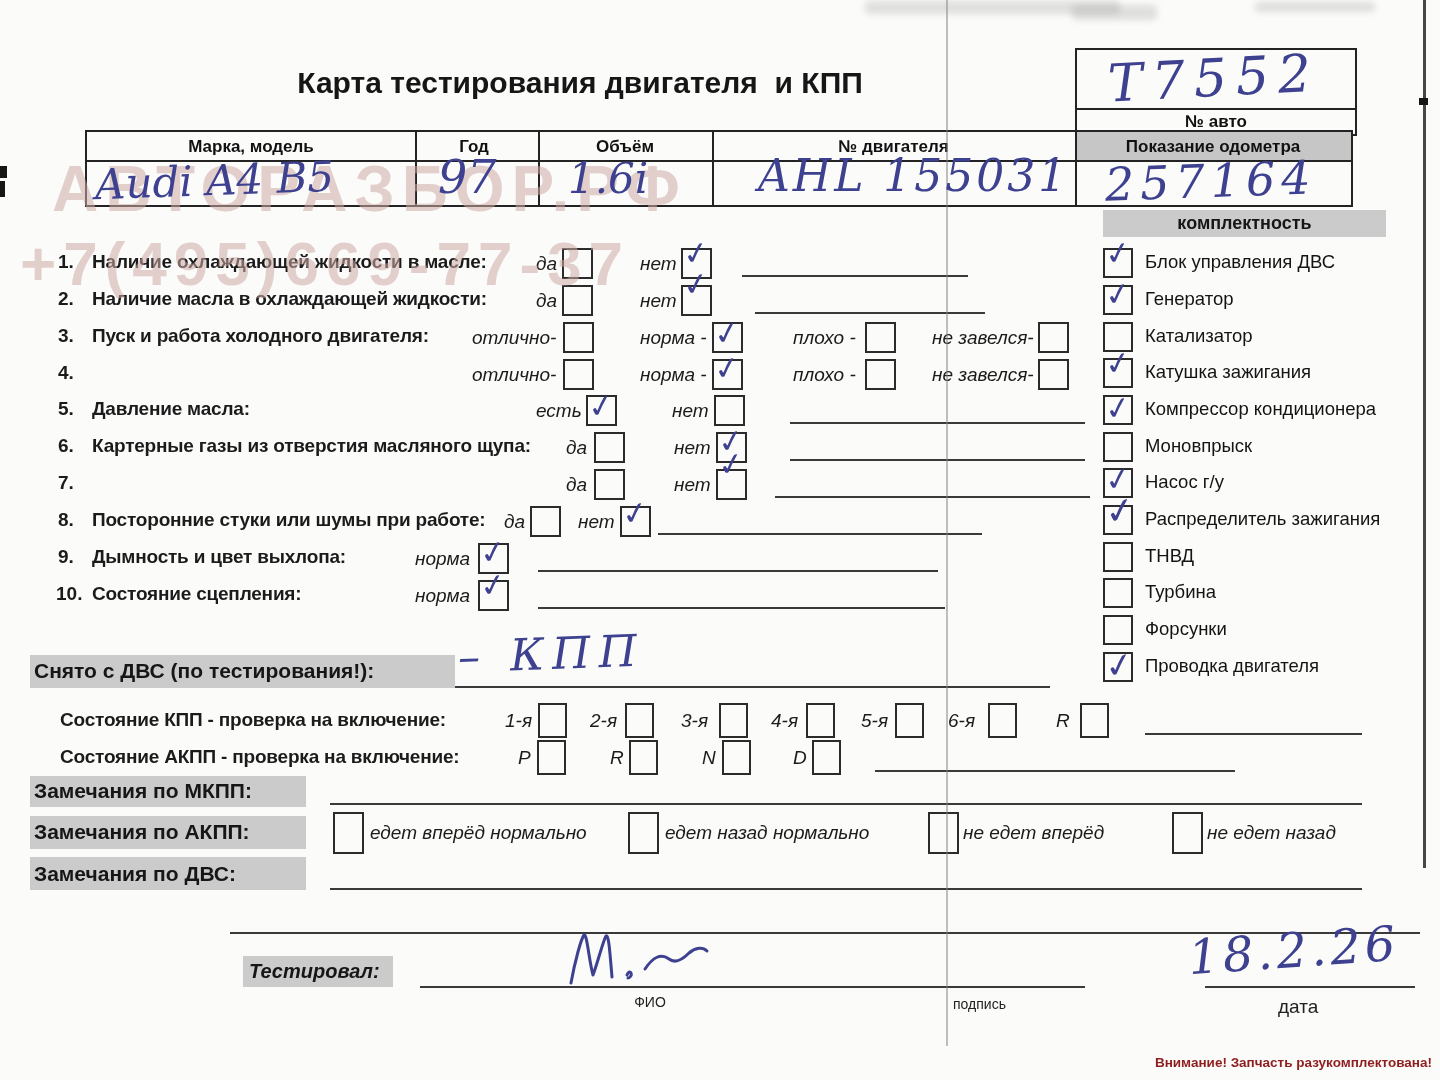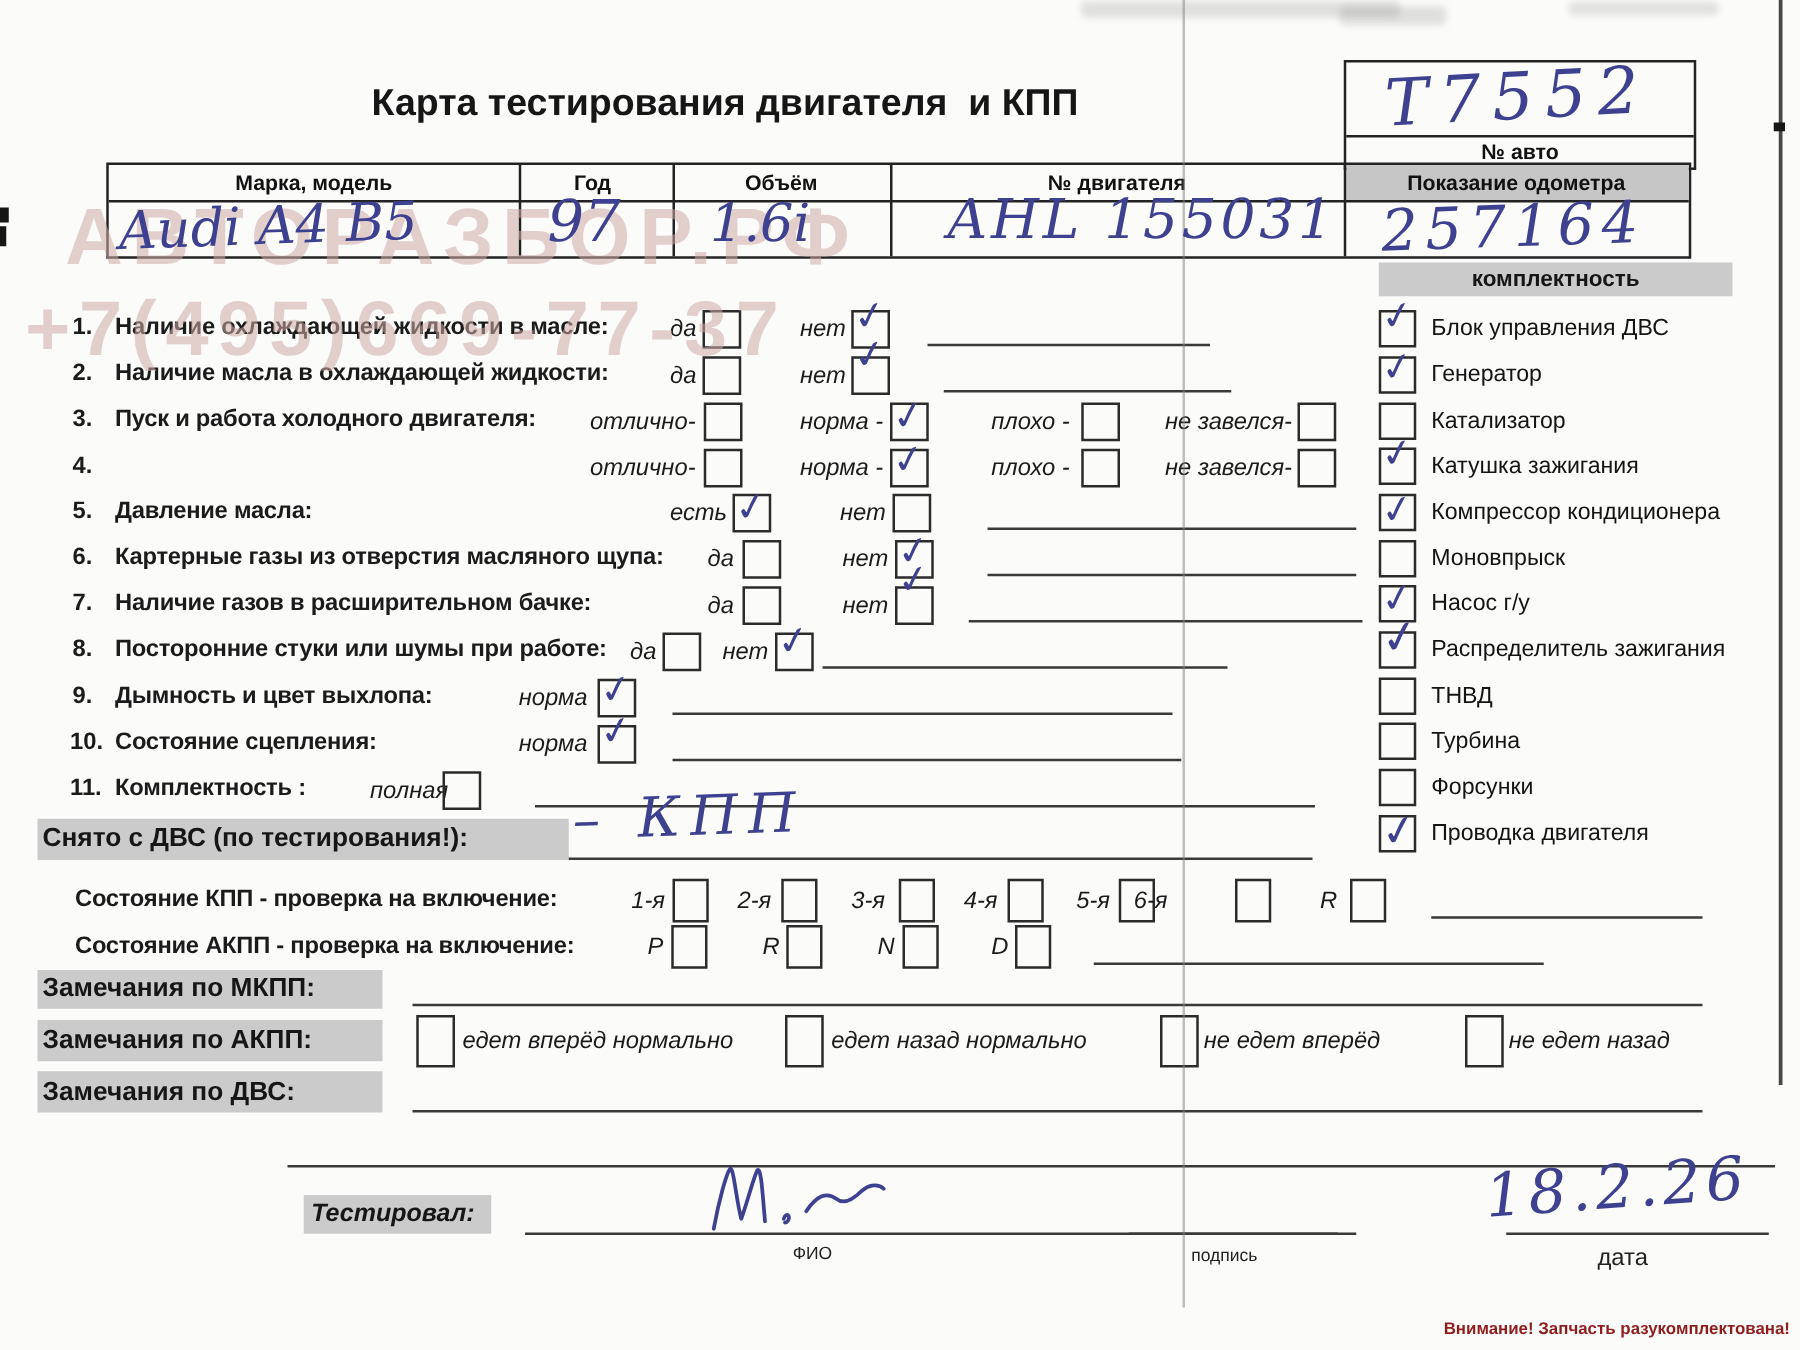--- a/index.html
+++ b/index.html
@@ -251,21 +251,20 @@
         <i class="mark"></i>
       </span>
     <span class="opt" style="left:674px;">нет</span>
     <span class="box" style="left:716px;">
         <i class="mark" style="top:-8px;">✓</i>
       </span>
     <span class="wline" style="left:790px;width:295px;"></span>
   </div>
   <div class="row" style="top:469px;">
     <span class="num">7.</span>
-    <span class="lbl">Наличие газов в расширительном бачке:</span>
     <span class="opt" style="left:566px;">да</span>
     <span class="box" style="left:594px;">
         <i class="mark"></i>
       </span>
     <span class="opt" style="left:674px;">нет</span>
     <span class="box" style="left:716px;">
         <i class="mark" style="top:-22px;">✓</i>
       </span>
     <span class="wline" style="left:775px;width:315px;"></span>
   </div>
@@ -293,29 +292,20 @@
   </div>
   <div class="row" style="top:580px;">
     <span class="num" style="left:56px;">10.</span>
     <span class="lbl">Состояние сцепления:</span>
     <span class="opt" style="left:415px;">норма</span>
     <span class="box" style="left:478px;">
         <i class="mark" style="top:-12px;">✓</i>
       </span>
     <span class="wline" style="left:538px;width:407px;"></span>
   </div>
-  <div class="row" style="top:617px;">
-    <span class="num" style="left:56px;">11.</span>
-    <span class="lbl">Комплектность :</span>
-    <span class="opt" style="left:296px;">полная</span>
-    <span class="box" style="left:354px;">
-        <i class="mark"></i>
-      </span>
-    <span class="wline" style="left:428px;width:624px;"></span>
-  </div>
 
   <div class="bar" style="left:30px;top:655px;width:425px;height:33px;">
     <div class="bartext" style="left:4px;top:4px;font-size:21px;position:absolute;">Снято с ДВС (по тестирования!):</div>
   </div>
   <div class="hw" style="left:458px;top:628px;font-size:44px;letter-spacing:8px;transform:rotate(-2deg);">– КПП</div>
   <div class="wline abs" style="left:455px;top:686px;width:595px;"></div>
 
   <div class="row" style="top:703px;">
     <span class="lbl" style="left:60px;top:6px;">Состояние КПП - проверка на включение:</span>
     <span class="opt" style="left:505px;top:7px;">1-я</span>
@@ -331,21 +321,21 @@
         <i class="mark"></i>
       </span>
     <span class="opt" style="left:771px;top:7px;">4-я</span>
     <span class="gbox" style="left:806px;">
         <i class="mark"></i>
       </span>
     <span class="opt" style="left:861px;top:7px;">5-я</span>
     <span class="gbox" style="left:895px;">
         <i class="mark"></i>
       </span>
-    <span class="opt" style="left:907px;top:7px;">6-я</span>
+    <span class="opt" style="left:948px;top:7px;">6-я</span>
     <span class="gbox" style="left:988px;">
         <i class="mark"></i>
       </span>
     <span class="opt" style="left:1056px;top:7px;">R</span>
     <span class="gbox" style="left:1080px;">
         <i class="mark"></i>
       </span>
     <span class="wline" style="left:1145px;top:30px;width:217px;"></span>
   </div>
 

